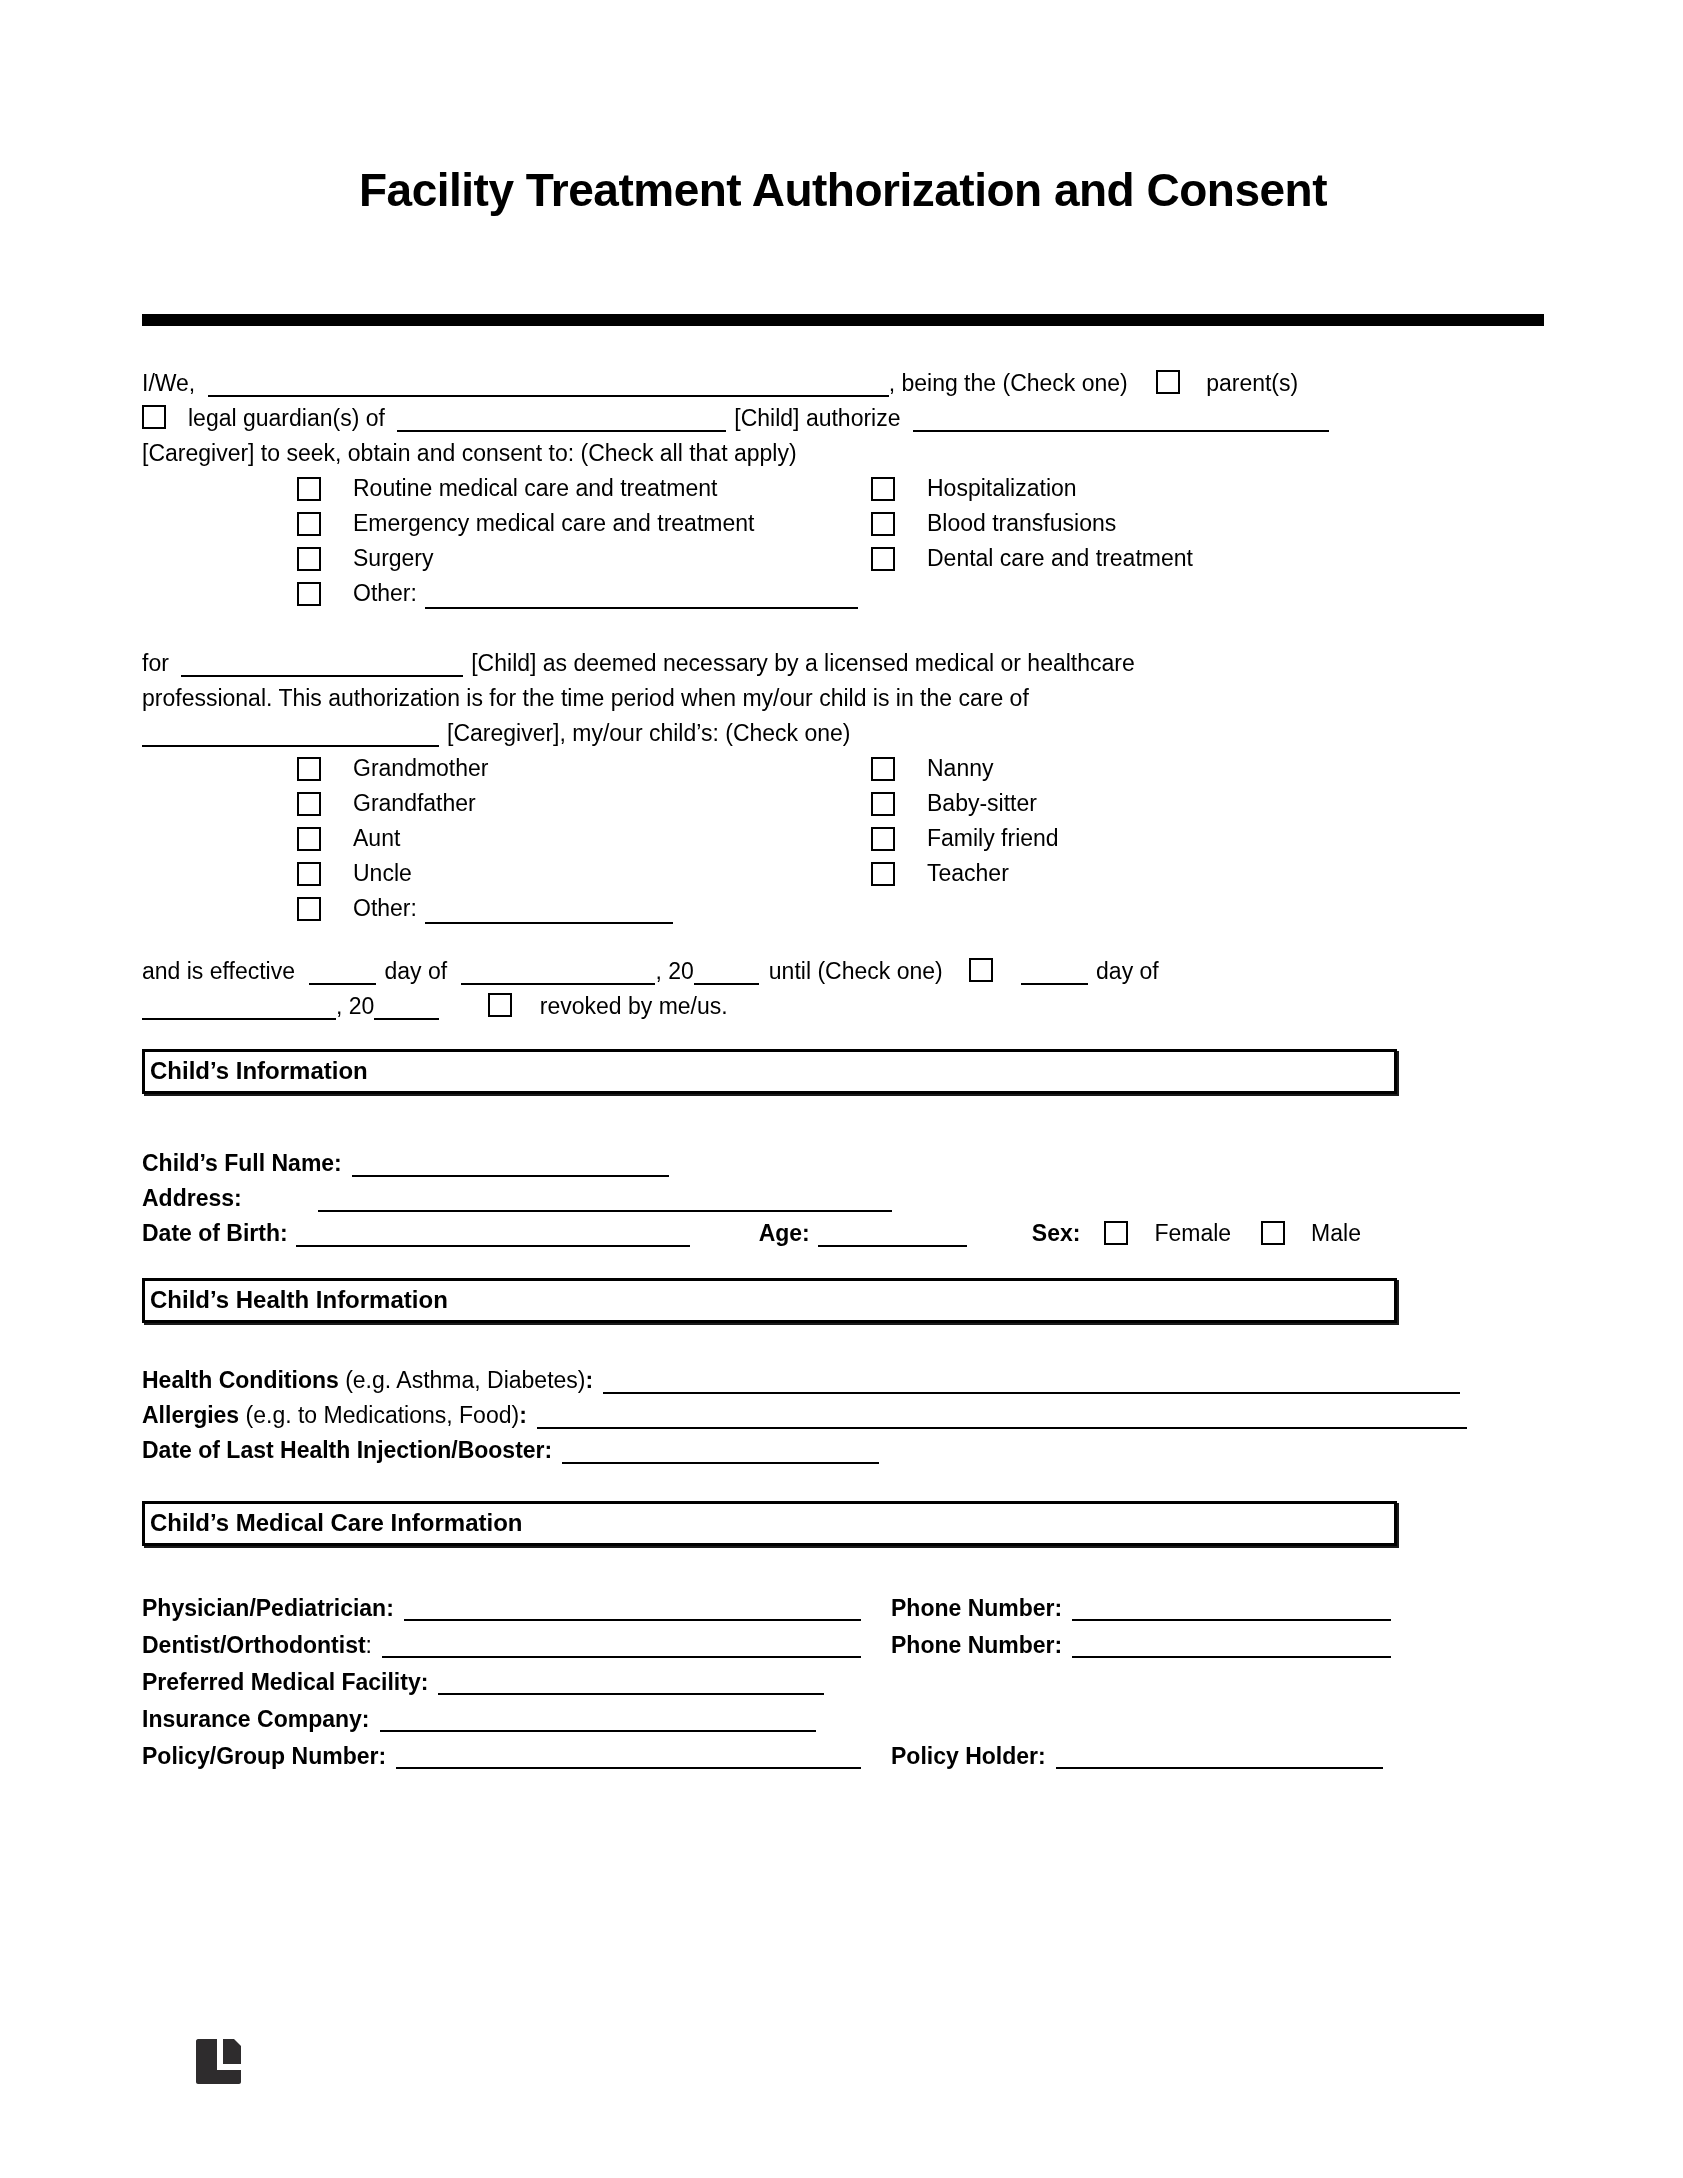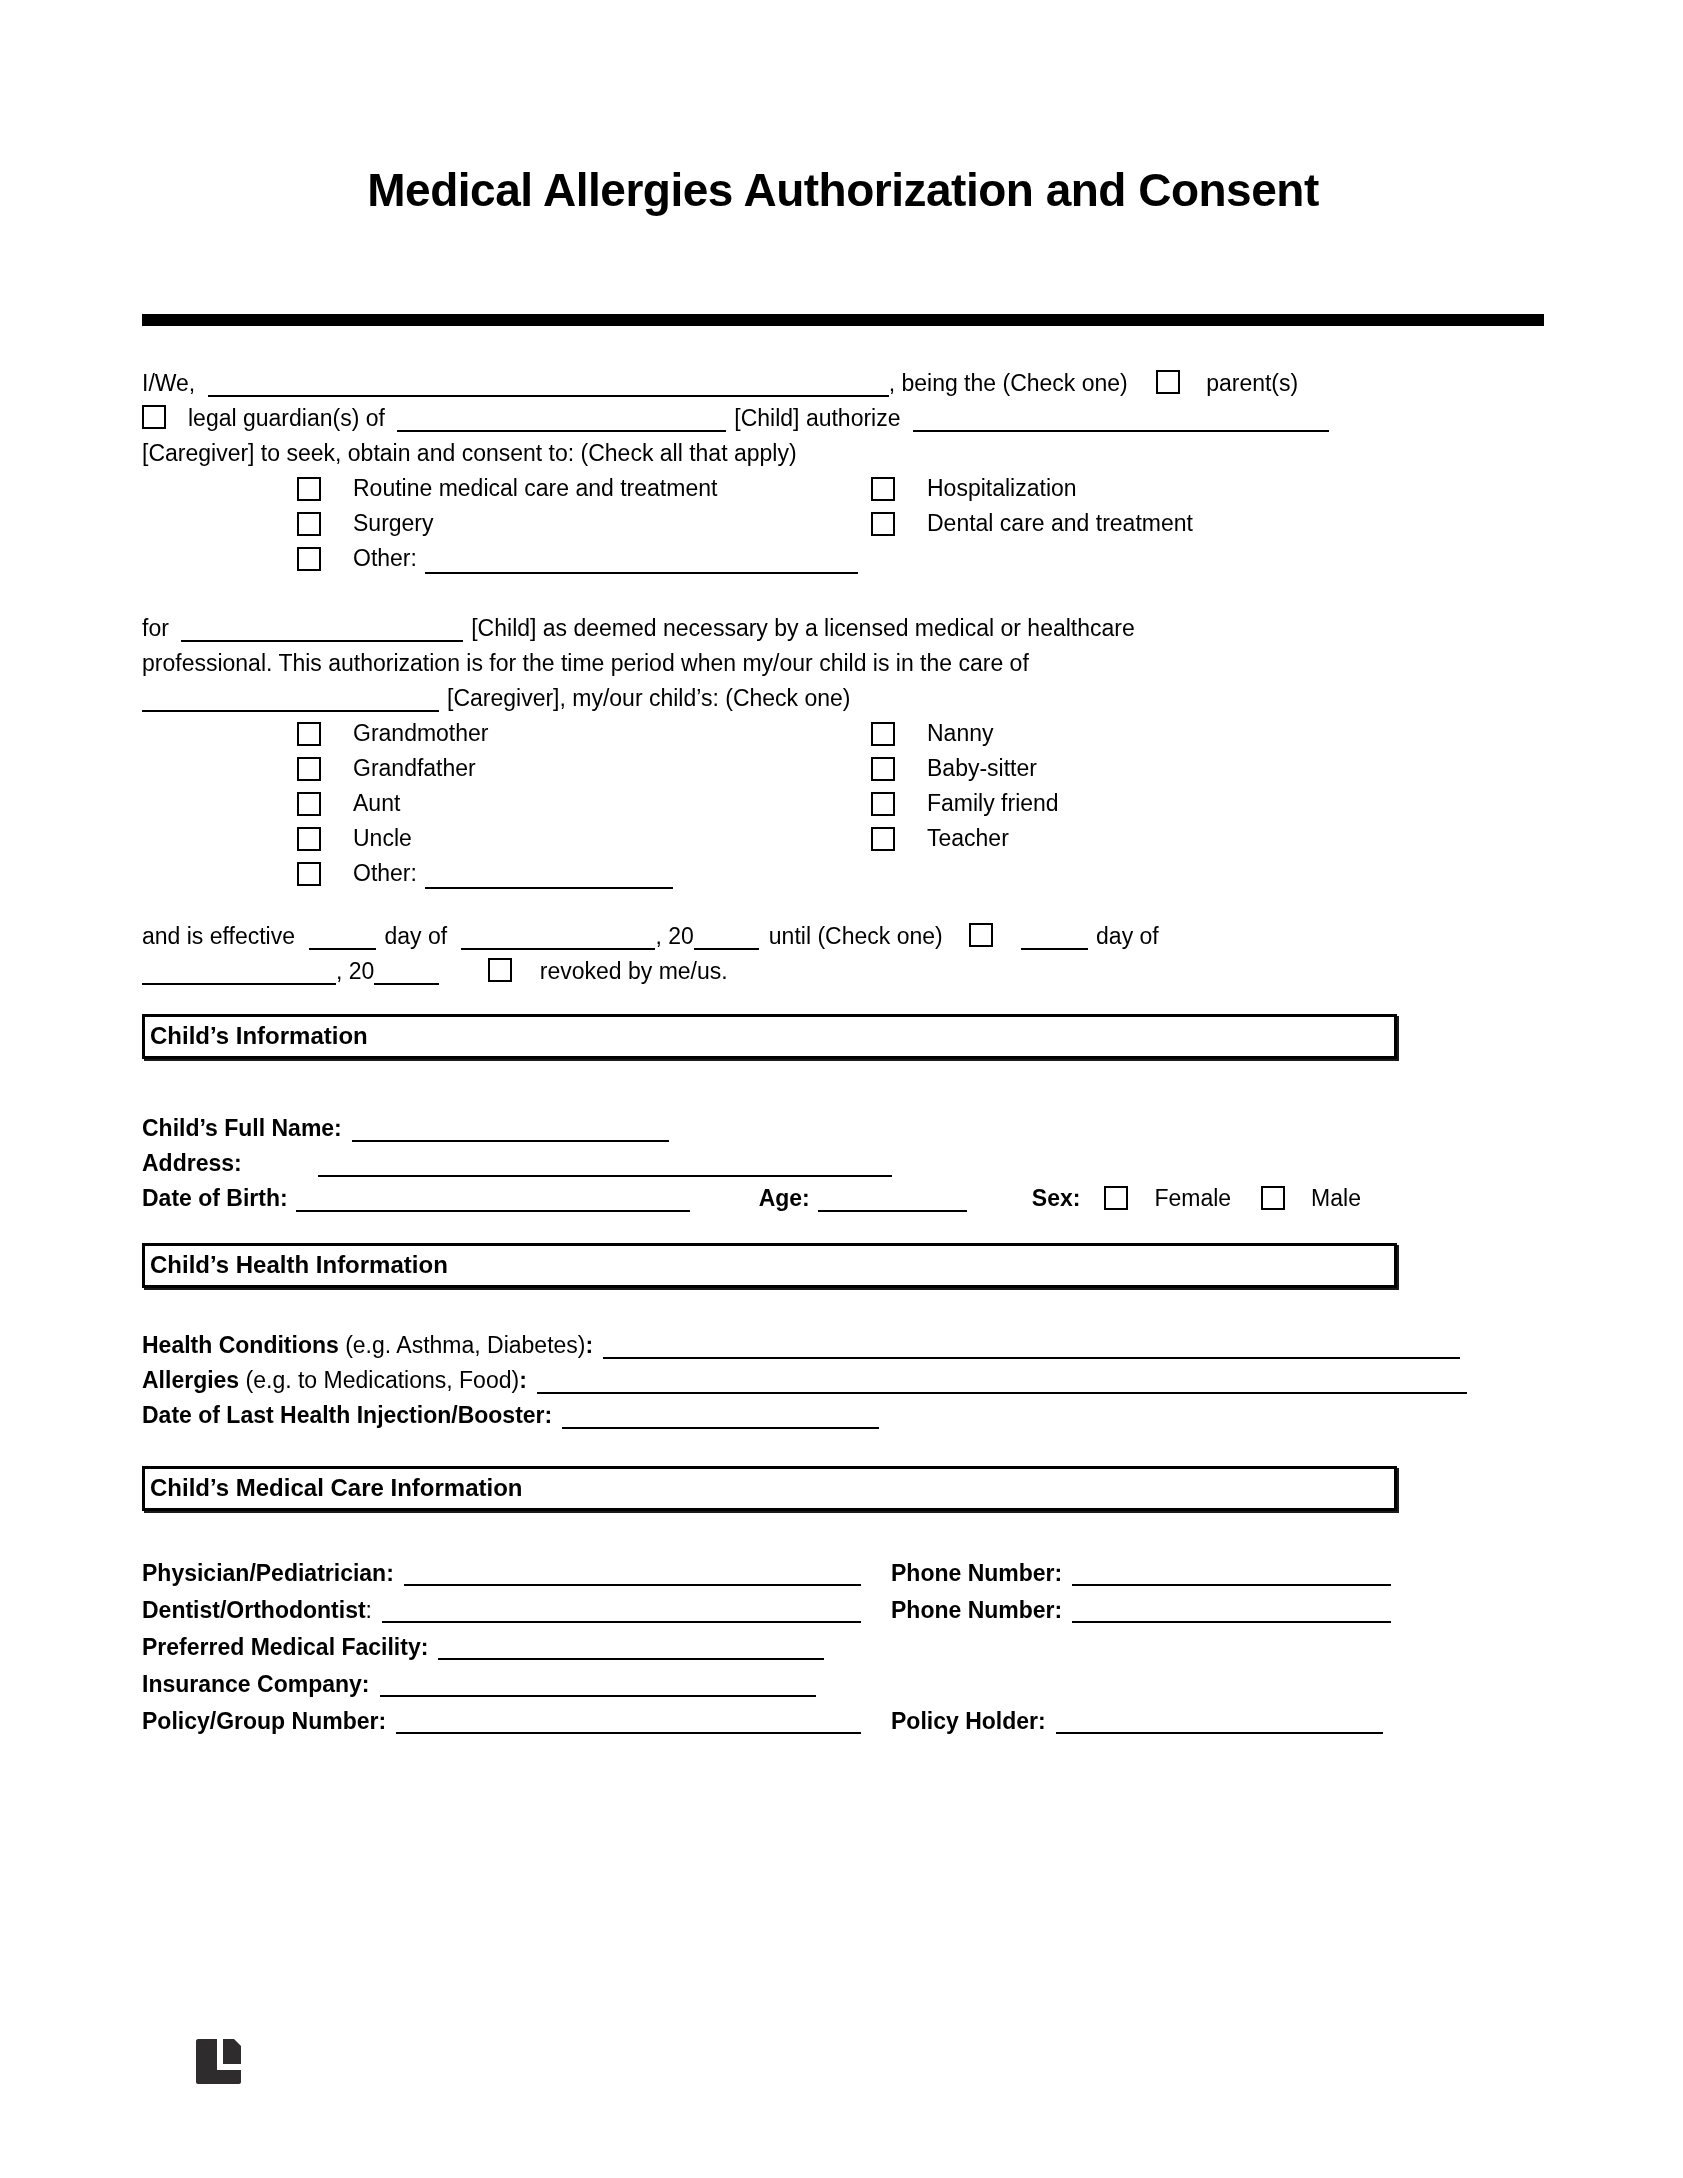--- a/index.html
+++ b/index.html
@@ -33,21 +33,21 @@
   .left757{width:749px;display:flex;align-items:flex-start;box-sizing:border-box;}
   .grow{flex:1;}
   .logo{position:absolute;left:196px;top:2039px;width:45px;height:45px;}
 </style>
 </head>
 <body>
 
 <div class="page">
   <div class="content">
 
-    <h1 class="doc-title">Medical Allergies Authorization and Consent</h1>
+    <h1 class="doc-title">Facility Treatment Authorization and Consent</h1>
     <div class="title-rule"></div>
 
     <p class="para" style="margin-top:40px;">
       <span>I/We,</span>
       <span class="blank" style="width:681px;margin-left:6px;"></span><span>, being the (Check one)</span>
       <span class="cb" style="margin-left:22px;margin-right:26px;"></span><span>parent(s)</span>
       <br>
       <span class="cb" style="margin-right:22px;"></span><span>legal guardian(s) of</span>
       <span class="blank" style="width:329px;margin-left:6px;margin-right:8px;"></span><span>[Child] authorize</span>
       <span class="blank" style="width:416px;margin-left:6px;"></span>
@@ -57,20 +57,30 @@
 
     <div class="optlist">
       <div class="optrow">
         <div class="optcell col1">
             <span class="cb"></span>
             <span>Routine medical care and treatment</span>
           </div>
         <div class="optcell">
             <span class="cb"></span>
             <span>Hospitalization</span>
+          </div>
+      </div>
+      <div class="optrow">
+        <div class="optcell col1">
+            <span class="cb"></span>
+            <span>Emergency medical care and treatment</span>
+          </div>
+        <div class="optcell">
+            <span class="cb"></span>
+            <span>Blood transfusions</span>
           </div>
       </div>
       <div class="optrow">
         <div class="optcell col1">
             <span class="cb"></span>
             <span>Surgery</span>
           </div>
         <div class="optcell">
             <span class="cb"></span>
             <span>Dental care and treatment</span>

